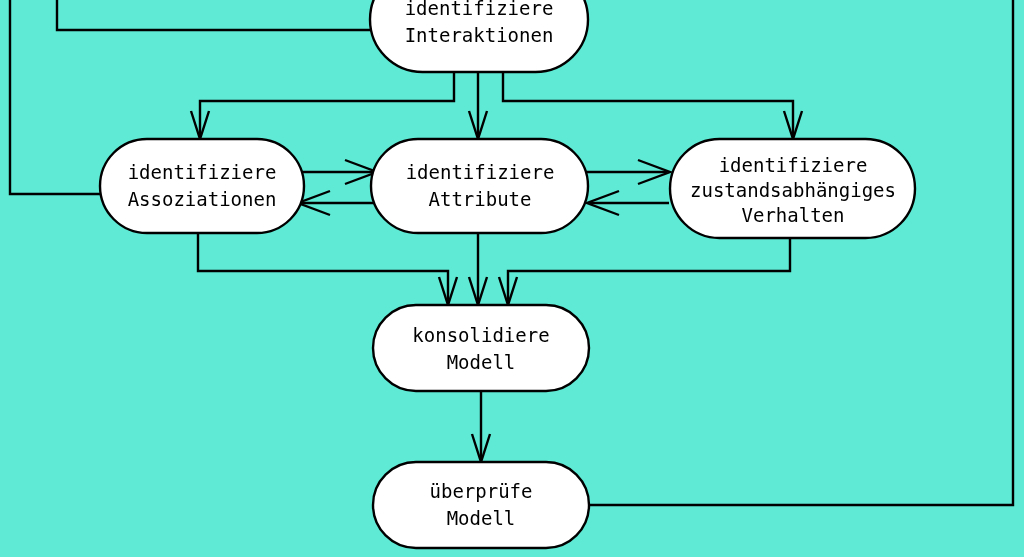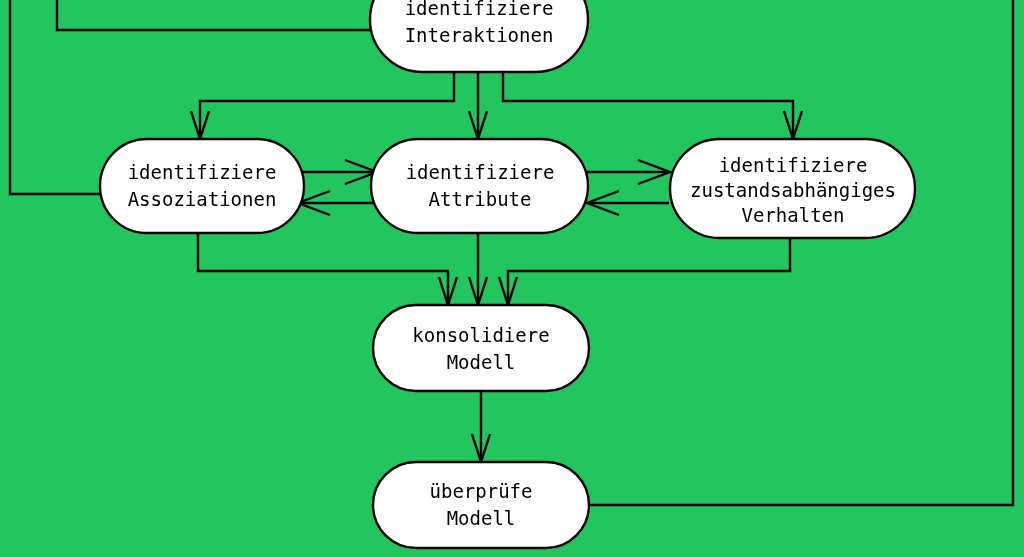--- a/index.html
+++ b/index.html
@@ -7,21 +7,21 @@
     padding: 0;
     background: #ffffff;
   }
   body {
     font-family: "DejaVu Sans Mono", monospace;
   }
   #diagram-root {
     position: relative;
     width: 1024px;
     height: 557px;
-    background: #22c55e;
+    background: #5eead4;
     overflow: hidden;
   }
   #diagram-svg {
     position: absolute;
     left: 0;
     top: 0;
     width: 1024px;
     height: 557px;
   }
   .node-shape {

